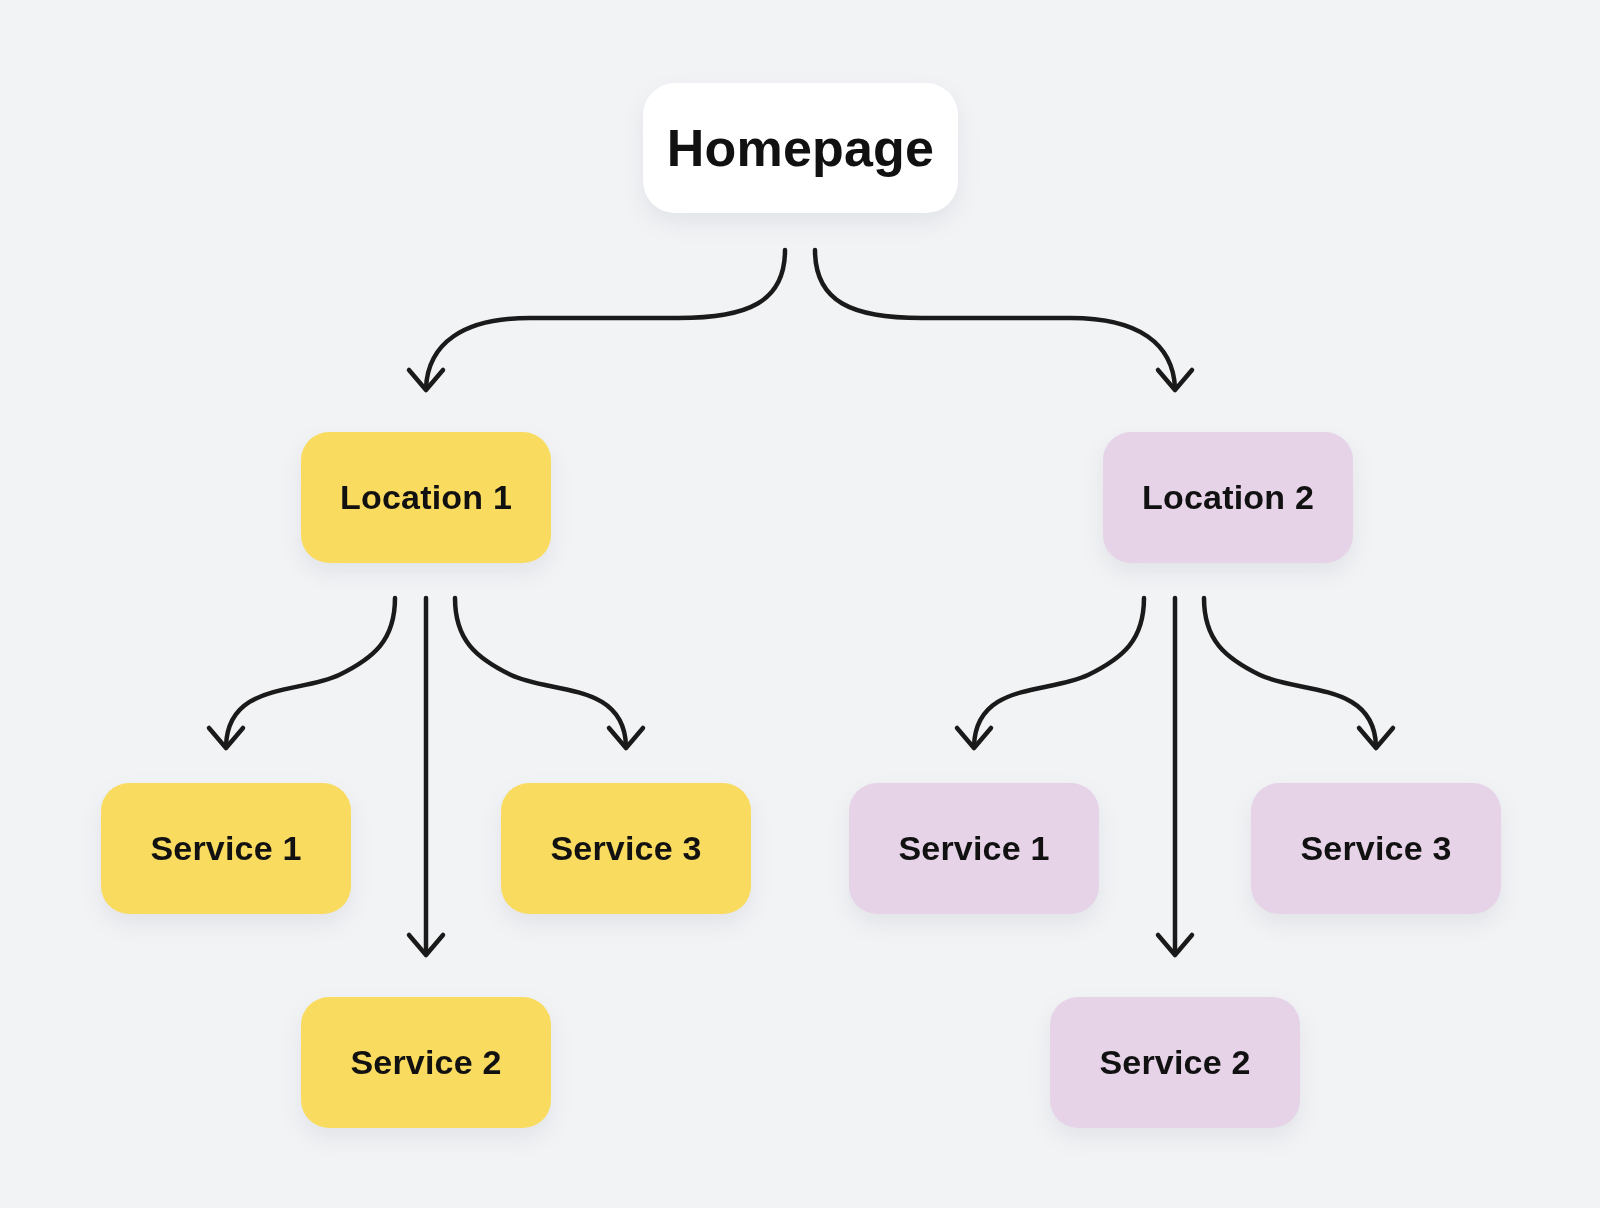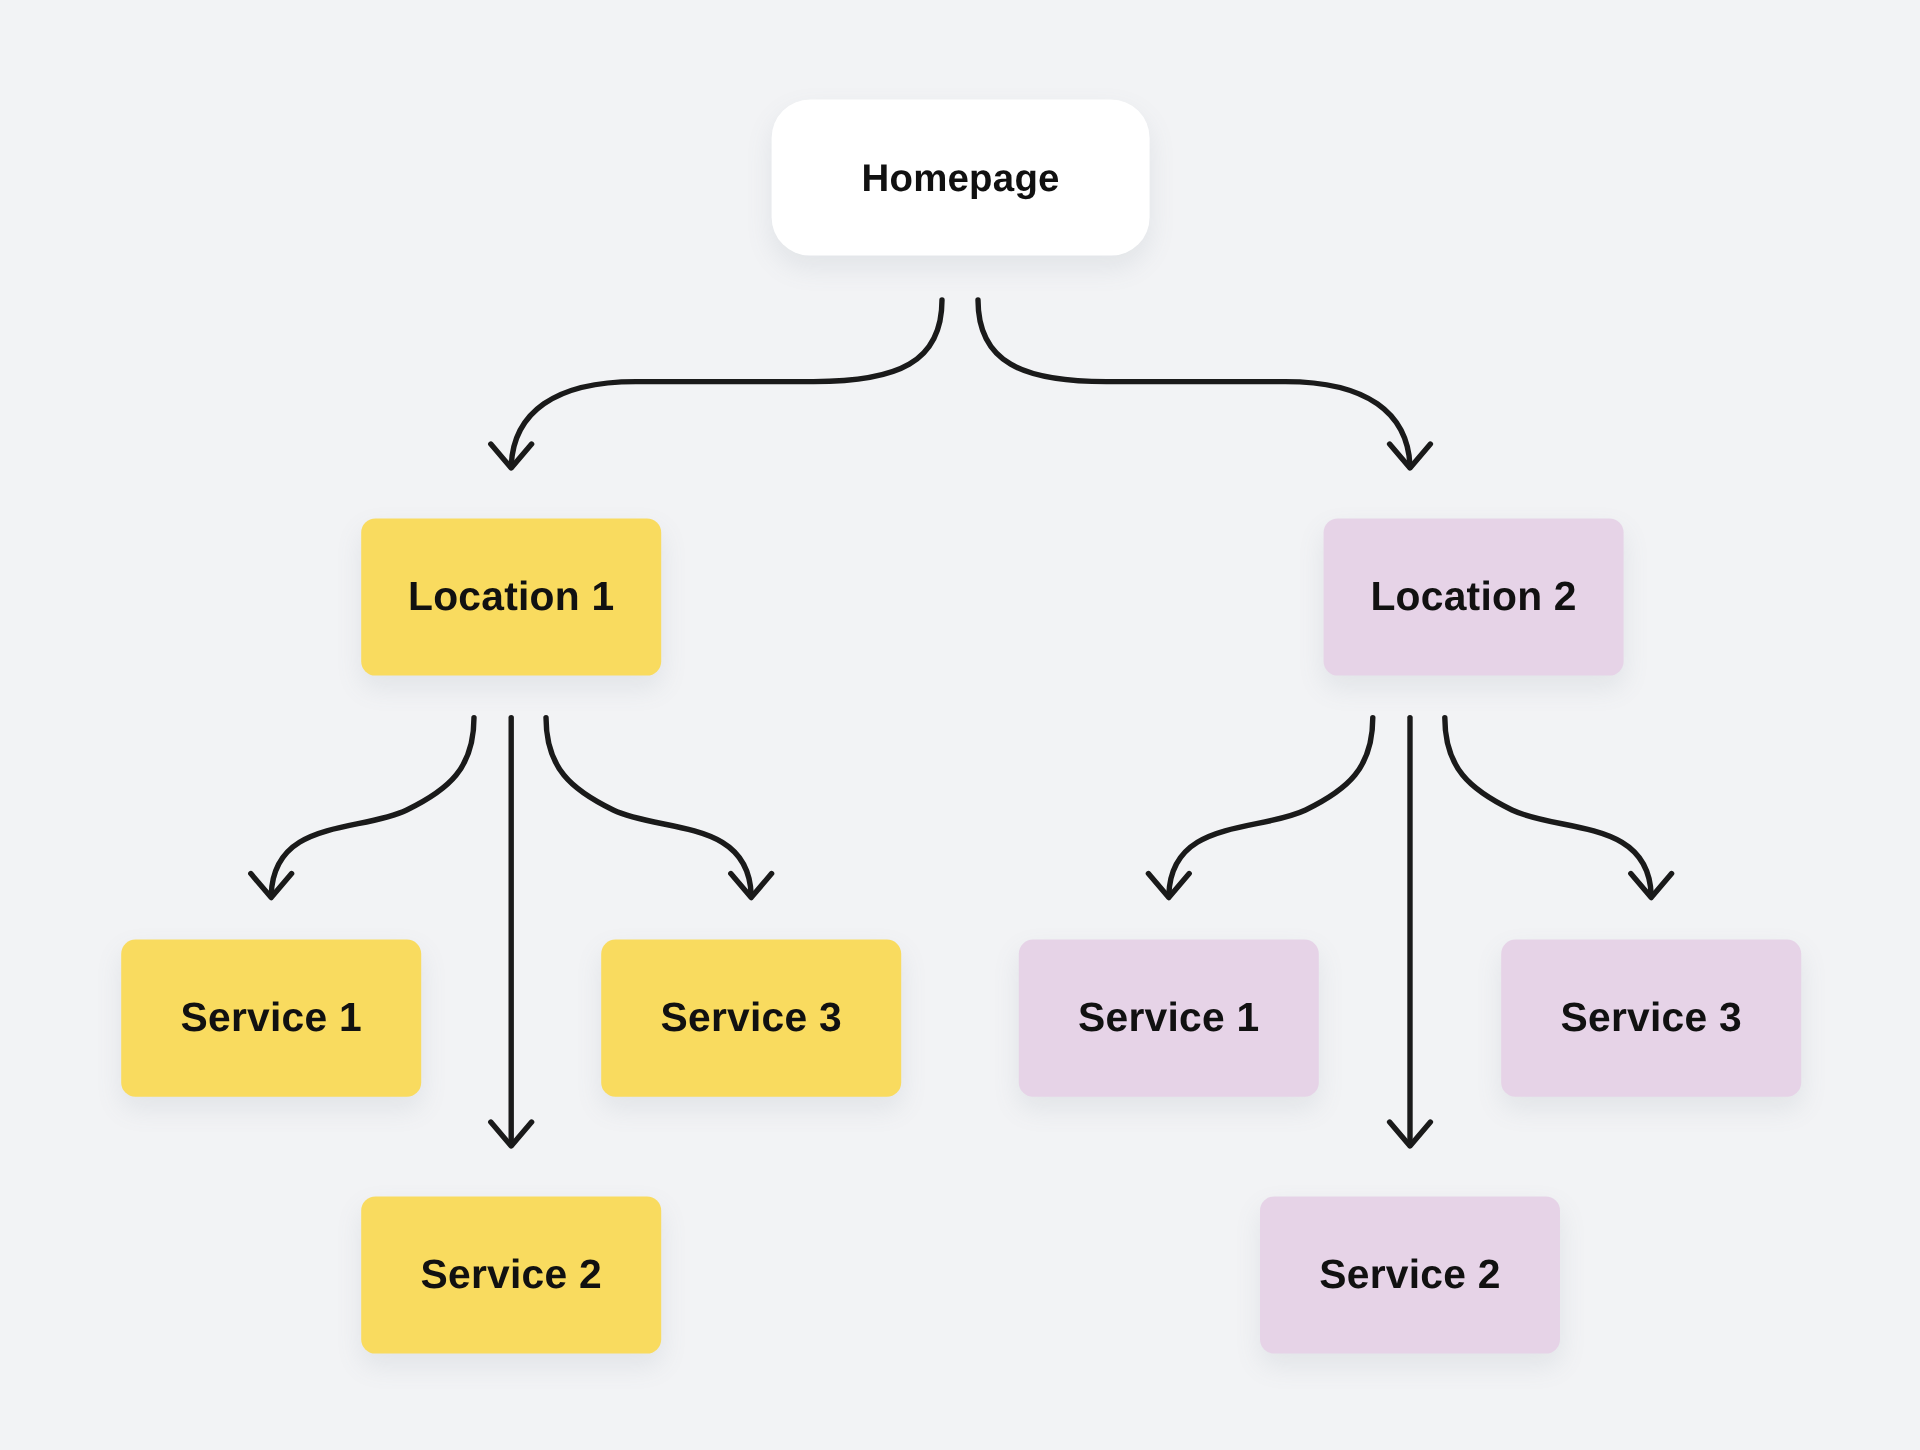--- a/index.html
+++ b/index.html
@@ -26,32 +26,32 @@
   .arrow-layer path{
     fill:none;
     stroke:var(--arrow);
     stroke-width:4.5;
     stroke-linecap:round;
     stroke-linejoin:round;
   }
   .node{
     position:absolute;
     display:flex;align-items:center;justify-content:center;
-    border-radius:12px;
+    border-radius:28px;
     font-weight:700;
     font-size:34px;
     color:var(--text);
     letter-spacing:0.2px;
     box-shadow:0 10px 22px rgba(110,120,140,0.12);
     cursor:default;
     white-space:nowrap;
   }
   .node-root{
     left:643px;top:83px;width:315px;height:130px;
-    font-size:32px;
+    font-size:52px;
     border-radius:32px;
   }
   .node-loc1{left:301px;top:432px;width:250px;height:131px;}
   .node-loc2{left:1103px;top:432px;width:250px;height:131px;}
   .node-l1s1{left:101px;top:783px;width:250px;height:131px;}
   .node-l1s3{left:501px;top:783px;width:250px;height:131px;}
   .node-l1s2{left:301px;top:997px;width:250px;height:131px;}
   .node-l2s1{left:849px;top:783px;width:250px;height:131px;}
   .node-l2s3{left:1251px;top:783px;width:250px;height:131px;}
   .node-l2s2{left:1050px;top:997px;width:250px;height:131px;}

